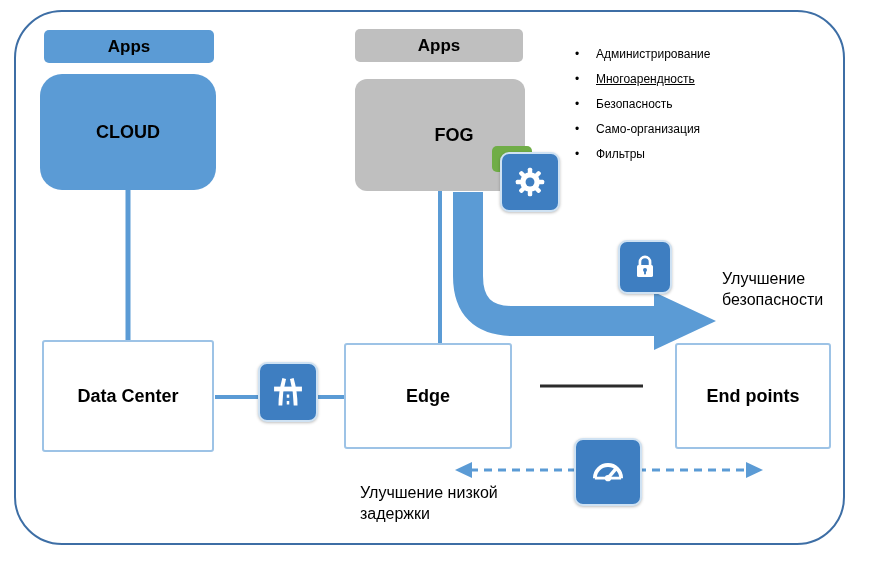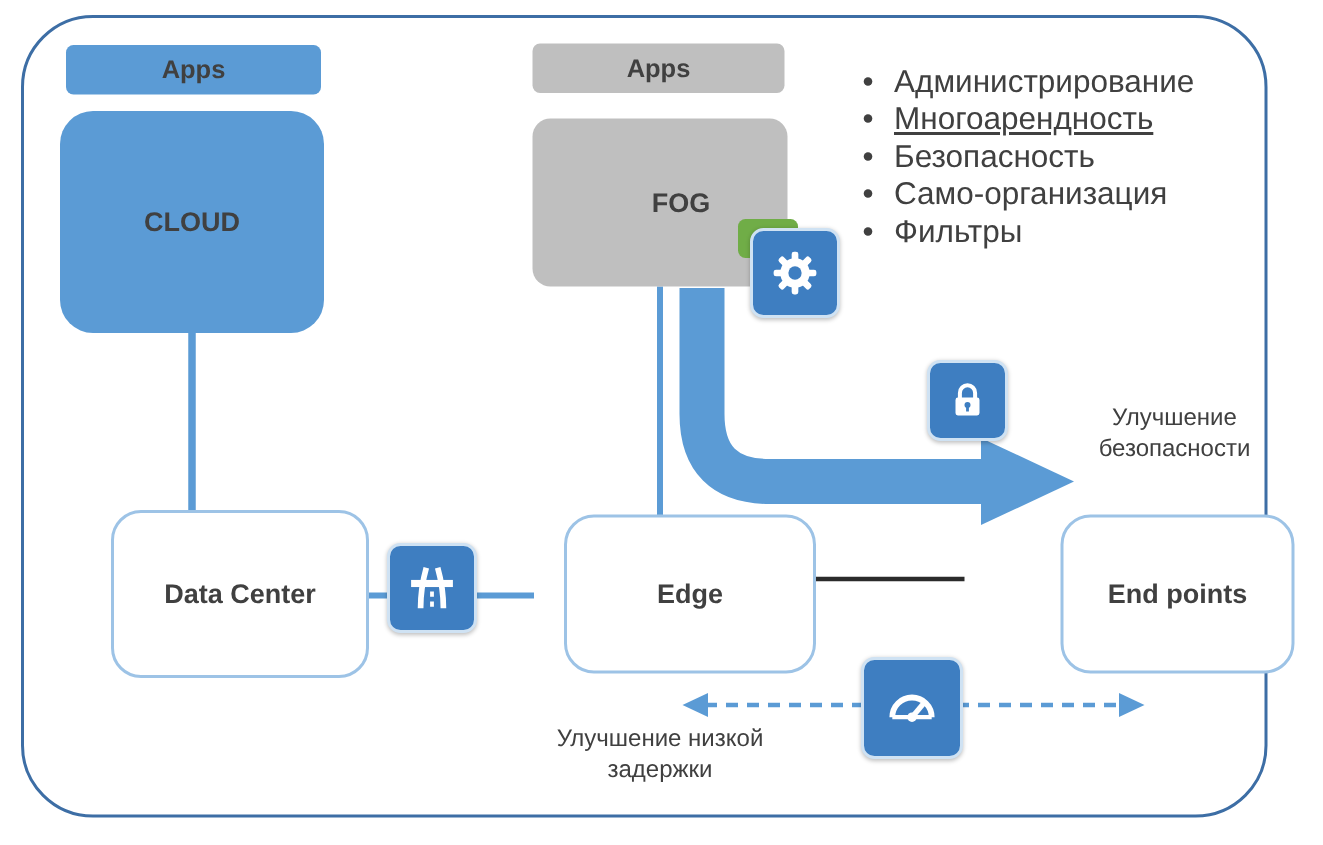--- a/index.html
+++ b/index.html
@@ -1,50 +1,50 @@
 <!DOCTYPE html>
 <html><head>
 <meta charset="utf-8">
 <style>
   html,body{margin:0;padding:0;background:#fff;}
   .canvas{
     position:relative;width:882px;height:563px;background:#fff;overflow:hidden;
-    font-family:"Liberation Sans", sans-serif;color:#404040;
+    font-family:"Liberation Sans", sans-serif;color:#000000;
   }
   .outer-border{
     position:absolute;left:14px;top:10px;width:827px;height:531px;
     border:2px solid #3d6ea5;border-radius:48px;
   }
   .layer{position:absolute;left:0;top:0;z-index:1;}
   .abs{position:absolute;box-sizing:border-box;}
   .apps-btn{
     display:flex;align-items:center;justify-content:center;
     font-weight:bold;font-size:17px;border-radius:5px;z-index:2;
   }
   .apps-blue{background:#5b9bd5;}
   .apps-gray{background:#bfbfbf;}
   .big-box{
     display:flex;align-items:center;justify-content:center;
     font-weight:bold;font-size:18px;z-index:2;
   }
   .cloud-box{background:#5b9bd5;border-radius:22px;}
   .fog-box{background:#bfbfbf;border-radius:12px;}
   .white-box{
-    background:#fff;border:2px solid #9dc3e6;border-radius:20px;
+    background:#fff;border:2px solid #9dc3e6;border-radius:3px;
     display:flex;align-items:center;justify-content:center;
-    font-weight:bold;font-size:18px;z-index:2;margin-left:32px;
+    font-weight:bold;font-size:18px;z-index:2;
   }
   .feature-list{
     position:absolute;left:570px;top:42px;width:275px;margin:0;padding:0;
-    list-style:none;z-index:2;font-size:21px;line-height:25px;
+    list-style:none;z-index:2;font-size:12px;line-height:25px;
   }
   .feature-list li{position:relative;padding-left:26px;}
   .feature-list li::before{content:"\2022";position:absolute;left:5px;top:0;}
   .feature-list li.underline span{text-decoration:underline;}
-  .note{position:absolute;z-index:2;font-size:16px;line-height:21px;text-align:center;}
+  .note{position:absolute;z-index:2;font-size:16px;line-height:21px;}
   .icon-tile{
     position:absolute;background:#3e7ec1;border:2px solid #cfe2f3;border-radius:9px;
     display:flex;align-items:center;justify-content:center;z-index:3;
     box-shadow:0 1px 3px rgba(0,0,0,.25);
   }
   .green-accent{
     position:absolute;background:#70ad47;border-radius:5px;z-index:2;
   }
 </style>
 </head>
@@ -62,21 +62,21 @@
     <path d="M468 192 V276 Q468 321 513 321 H656" stroke="#5b9bd5" stroke-width="30" fill="none"></path>
     <polygon points="654,292 654,350 716,321" fill="#5b9bd5"></polygon>
     <line x1="470" y1="470" x2="748" y2="470" stroke="#5b9bd5" stroke-width="3" stroke-dasharray="8 6"></line>
     <polygon points="472,462 472,478 455,470" fill="#5b9bd5"></polygon>
     <polygon points="746,462 746,478 763,470" fill="#5b9bd5"></polygon>
   </svg>
 
   <div class="abs apps-btn apps-blue" style="left:44px;top:30px;width:170px;height:33px;">
     <span>Apps</span>
   </div>
-  <div class="abs big-box cloud-box" style="left:40px;top:74px;width:176px;height:148px;">
+  <div class="abs big-box cloud-box" style="left:40px;top:74px;width:176px;height:116px;">
     <span>CLOUD</span>
   </div>
 
   <div class="abs apps-btn apps-gray" style="left:355px;top:29px;width:168px;height:33px;">
     <span>Apps</span>
   </div>
   <div class="abs big-box fog-box" style="left:355px;top:79px;width:170px;height:112px;padding-left:28px;">
     <span>FOG</span>
   </div>
 

